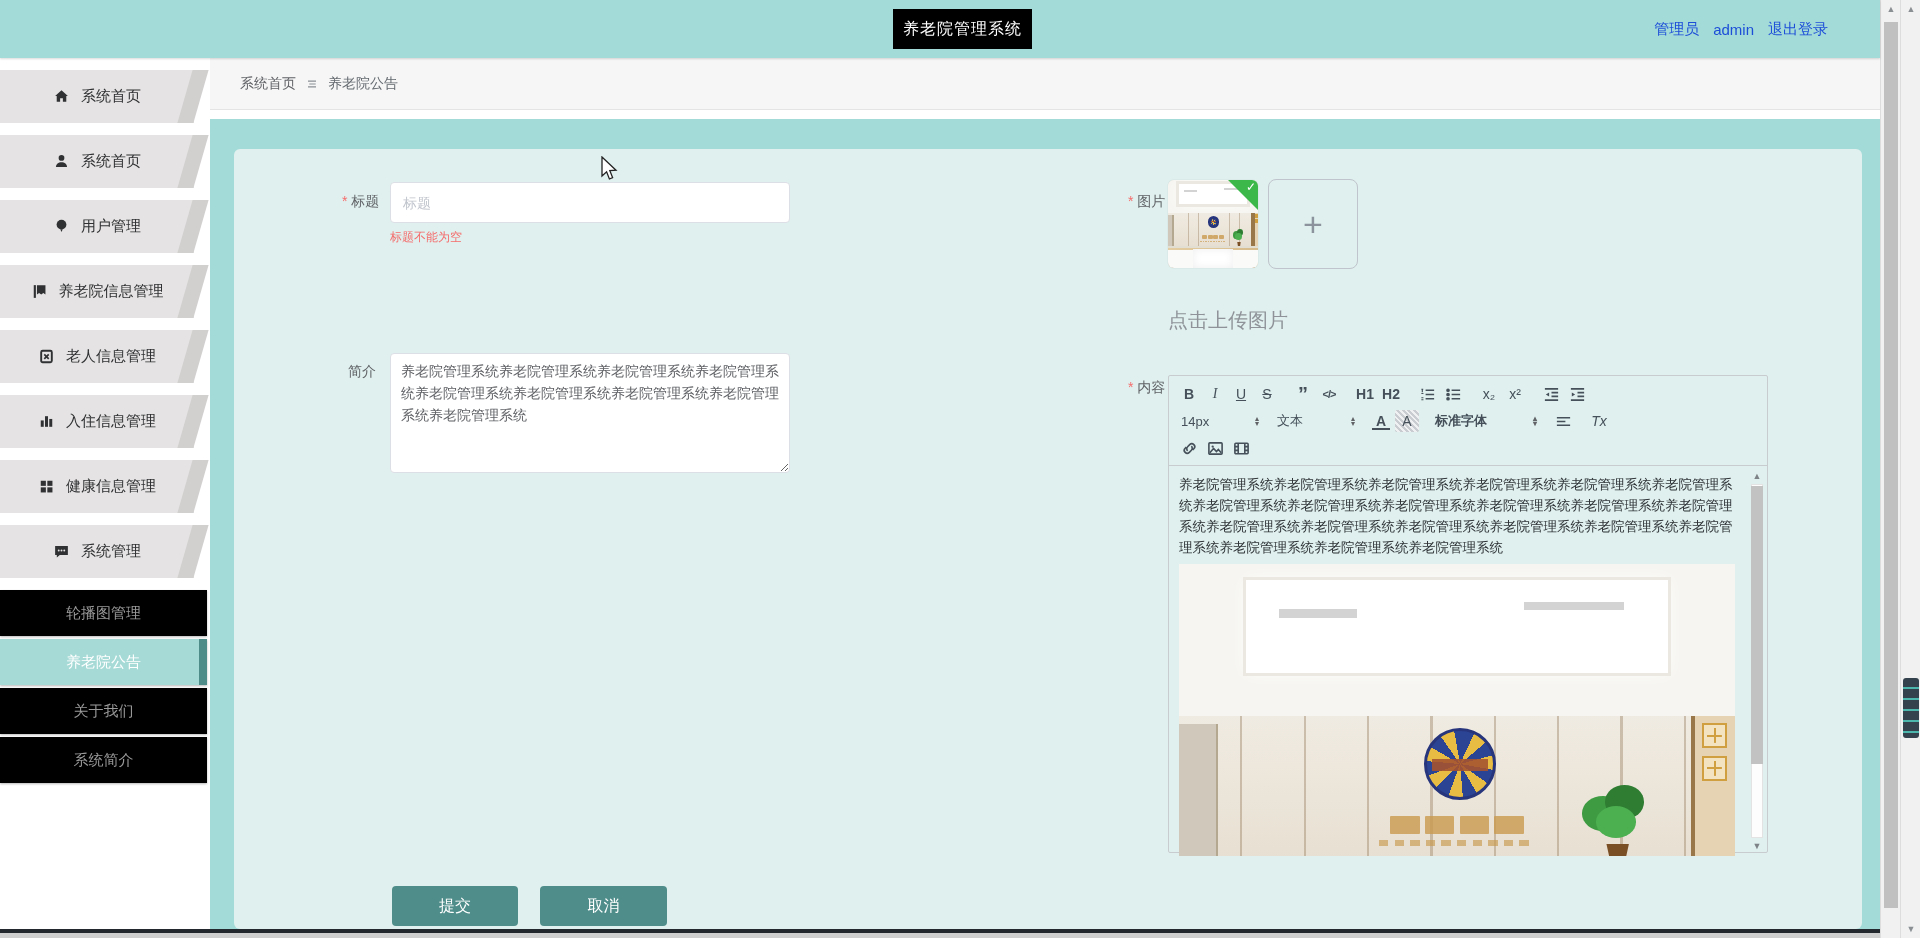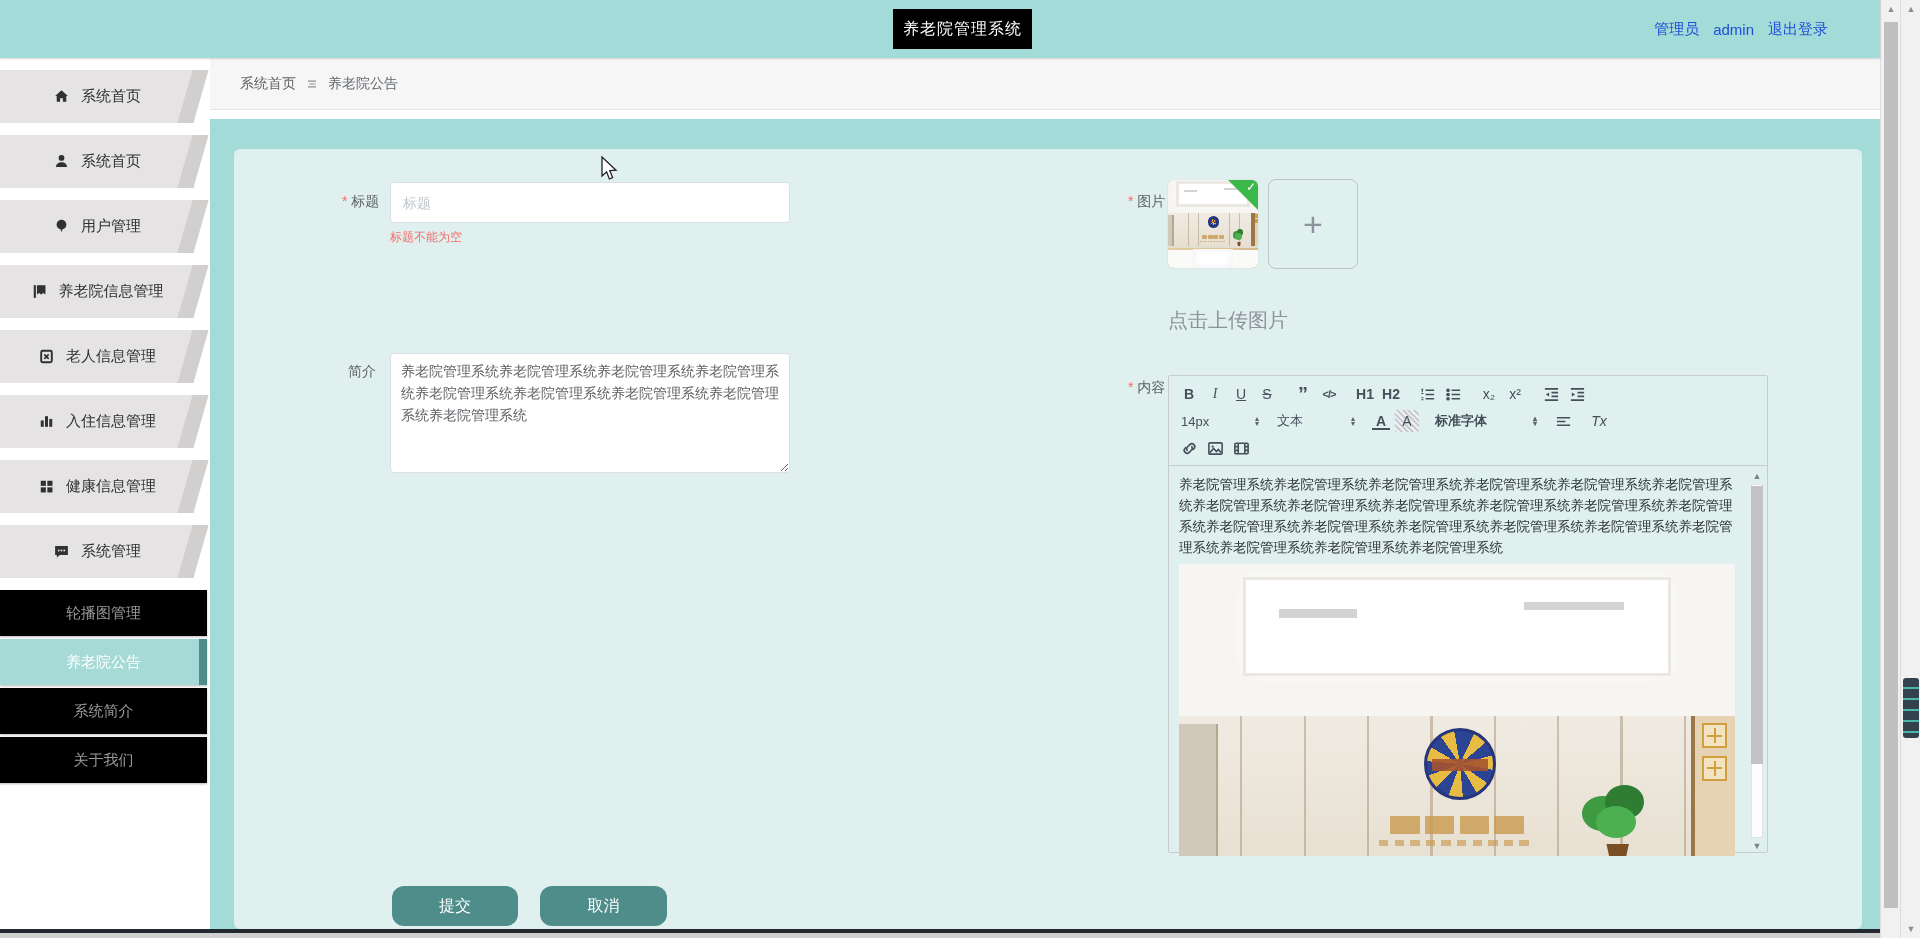--- a/index.html
+++ b/index.html
@@ -39,21 +39,21 @@
 
   .field-label { position:absolute; font-size:14px; color:#606266; white-space:nowrap; }
   .req::before { content:"* "; color:#f56c6c; }
 
   .input-title { position:absolute; left:156px; top:33px; width:400px; height:41px; background:#fff; border:1px solid #dcdfe6; border-radius:4px; padding:0 12px; font-size:14px; color:#606266; outline:none; }
   .input-title::placeholder { color:#c0c4cc; }
   .error-msg { position:absolute; left:156px; top:80px; font-size:12px; color:#f56c6c; }
 
   .intro-area { position:absolute; left:156px; top:204px; width:400px; height:120px; background:#fff; border:1px solid #dcdfe6; border-radius:4px; padding:6px 10px; font-size:14px; line-height:22px; color:#606266; font-family:"Liberation Sans", sans-serif; resize:vertical; outline:none; }
 
-  .btn { position:absolute; top:737px; height:40px; border:none; border-radius:12px; background:#4e8d8a; color:#fff; font-size:16px; cursor:pointer; }
+  .btn { position:absolute; top:737px; height:40px; border:none; border-radius:4px; background:#4e8d8a; color:#fff; font-size:16px; cursor:pointer; }
   .btn-submit { left:158px; width:126px; }
   .btn-cancel { left:306px; width:127px; }
 
   
   .thumb { position:absolute; left:934px; top:31px; width:90px; height:88px; border-radius:6px; overflow:hidden; cursor:pointer; box-shadow:0 0 1px rgba(0,0,0,.25); }
   .thumb .corner { position:absolute; right:0; top:0; width:0; height:0; border-left:30px solid transparent; border-top:30px solid #3cb84a; z-index:3; }
   .thumb .check { position:absolute; right:2px; top:0; color:#fff; font-size:12px; z-index:4; }
   .plus-box { position:absolute; left:1034px; top:30px; width:90px; height:90px; border:1px solid #c0c4cc; border-radius:8px; display:flex; align-items:center; justify-content:center; cursor:pointer; }
   .plus-box span { font-size:34px; font-weight:200; color:#8c939d; line-height:1; }
   .upload-hint { position:absolute; left:934px; top:158px; font-size:20px; color:#8f9399; }
@@ -201,22 +201,22 @@
             <circle cx="5.4" cy="7" r="0.9" fill="#e5e3e3"></circle>
             <circle cx="8" cy="7" r="0.9" fill="#e5e3e3"></circle>
             <circle cx="10.6" cy="7" r="0.9" fill="#e5e3e3"></circle>
           </svg>
         <span class="lbl">系统管理</span>
       </div>
 
       <div class="submenu">
         <div class="sub-item">轮播图管理</div>
         <div class="sub-item active">养老院公告</div>
+        <div class="sub-item">关于我们</div>
         <div class="sub-item">系统简介</div>
-        <div class="sub-item">关于我们</div>
       </div>
     </aside>
 
     <div class="main">
       <div class="breadcrumb-bar">
         <span class="crumb">系统首页</span>
         <svg width="12" height="12" viewBox="0 0 12 12">
             <path d="M2 3.2h8M3.3 6h6.4M2 8.8h8" stroke="#8a8f94" stroke-width="1.2" fill="none"></path>
           </svg>
         <span class="crumb current">养老院公告</span>

